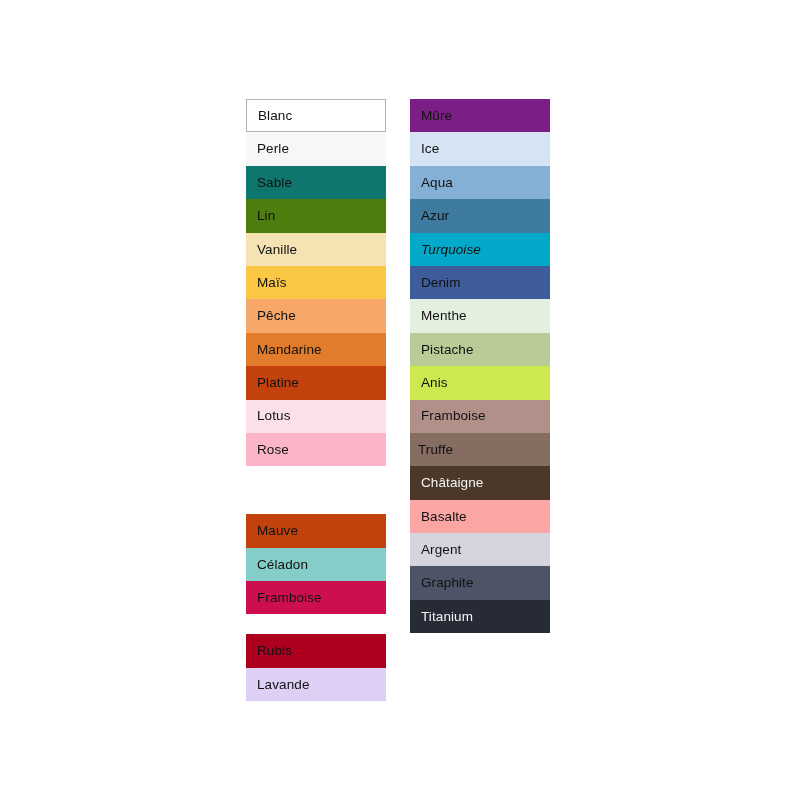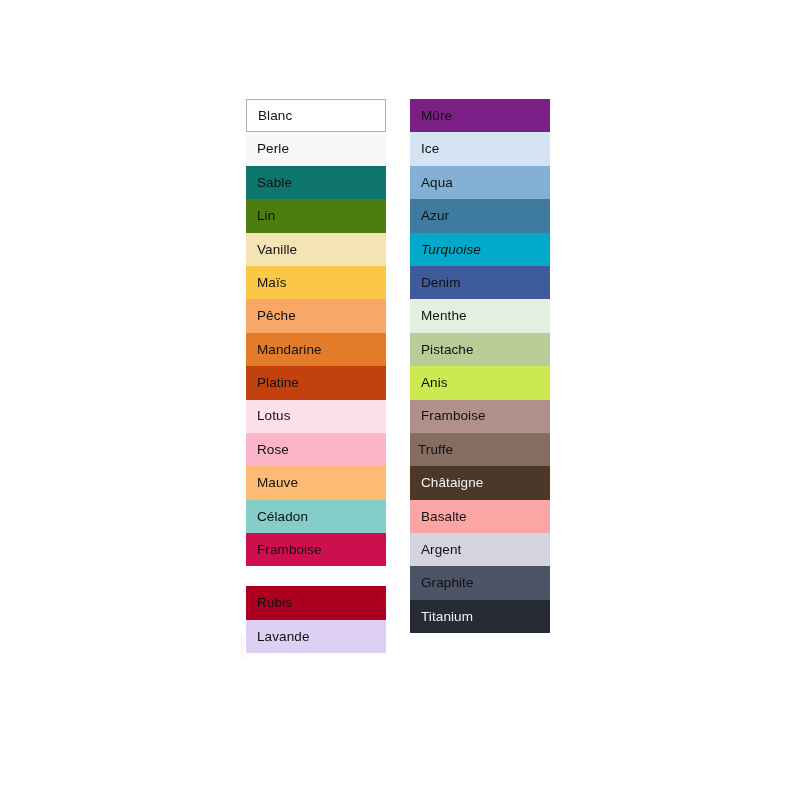--- a/index.html
+++ b/index.html
@@ -110,21 +110,21 @@
       </div>
       <div class="swatch-row" style="background: #c2410c;">
         <span class="swatch-label">Platine</span>
       </div>
       <div class="swatch-row" style="background: rgb(252, 224, 231);">
         <span class="swatch-label">Lotus</span>
       </div>
       <div class="swatch-row" style="background: rgb(252, 181, 200);">
         <span class="swatch-label">Rose</span>
       </div>
-      <div class="swatch-row" style="background: #fdba74;">
+      <div class="swatch-row" style="background: #c2410c; margin-top: 48px;">
         <span class="swatch-label">Mauve</span>
       </div>
       <div class="swatch-row" style="background: rgb(132, 205, 201);">
         <span class="swatch-label">Céladon</span>
       </div>
       <div class="swatch-row" style="background: rgb(206, 15, 78);">
         <span class="swatch-label">Framboise</span>
       </div>
       <div class="swatch-row" style="background: rgb(173, 0, 32); margin-top: 20px;">
         <span class="swatch-label">Rubis</span>

